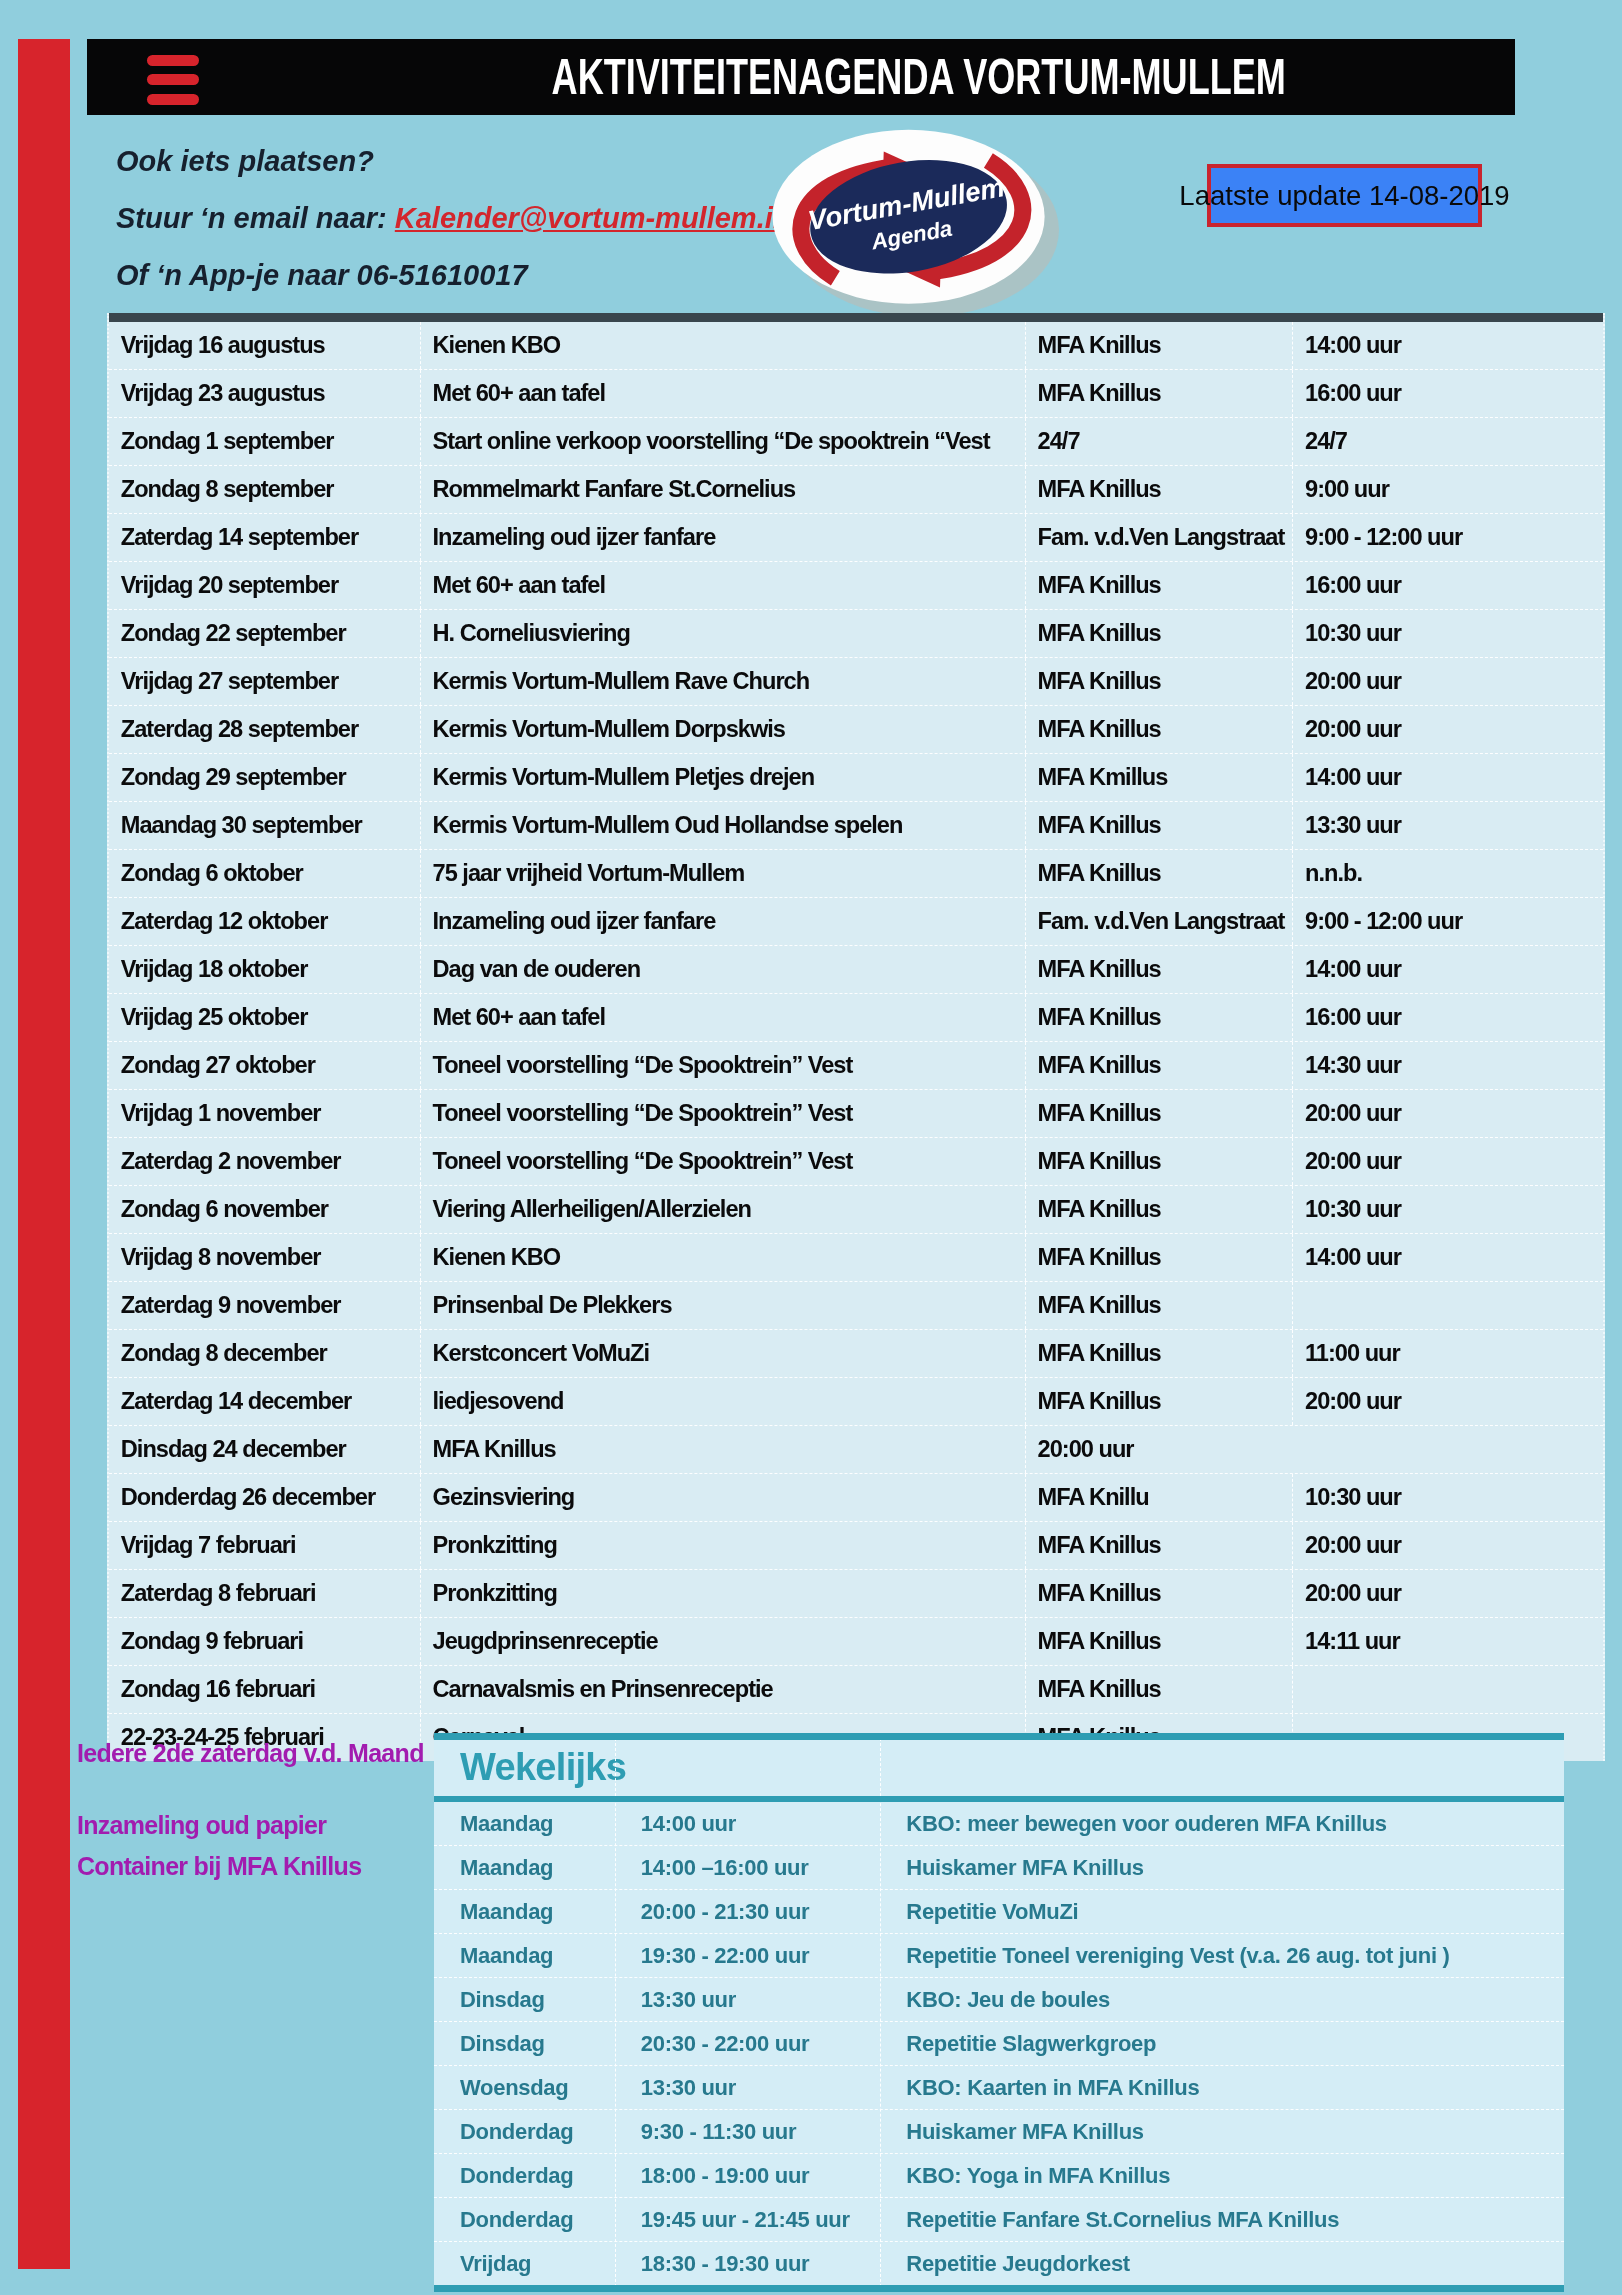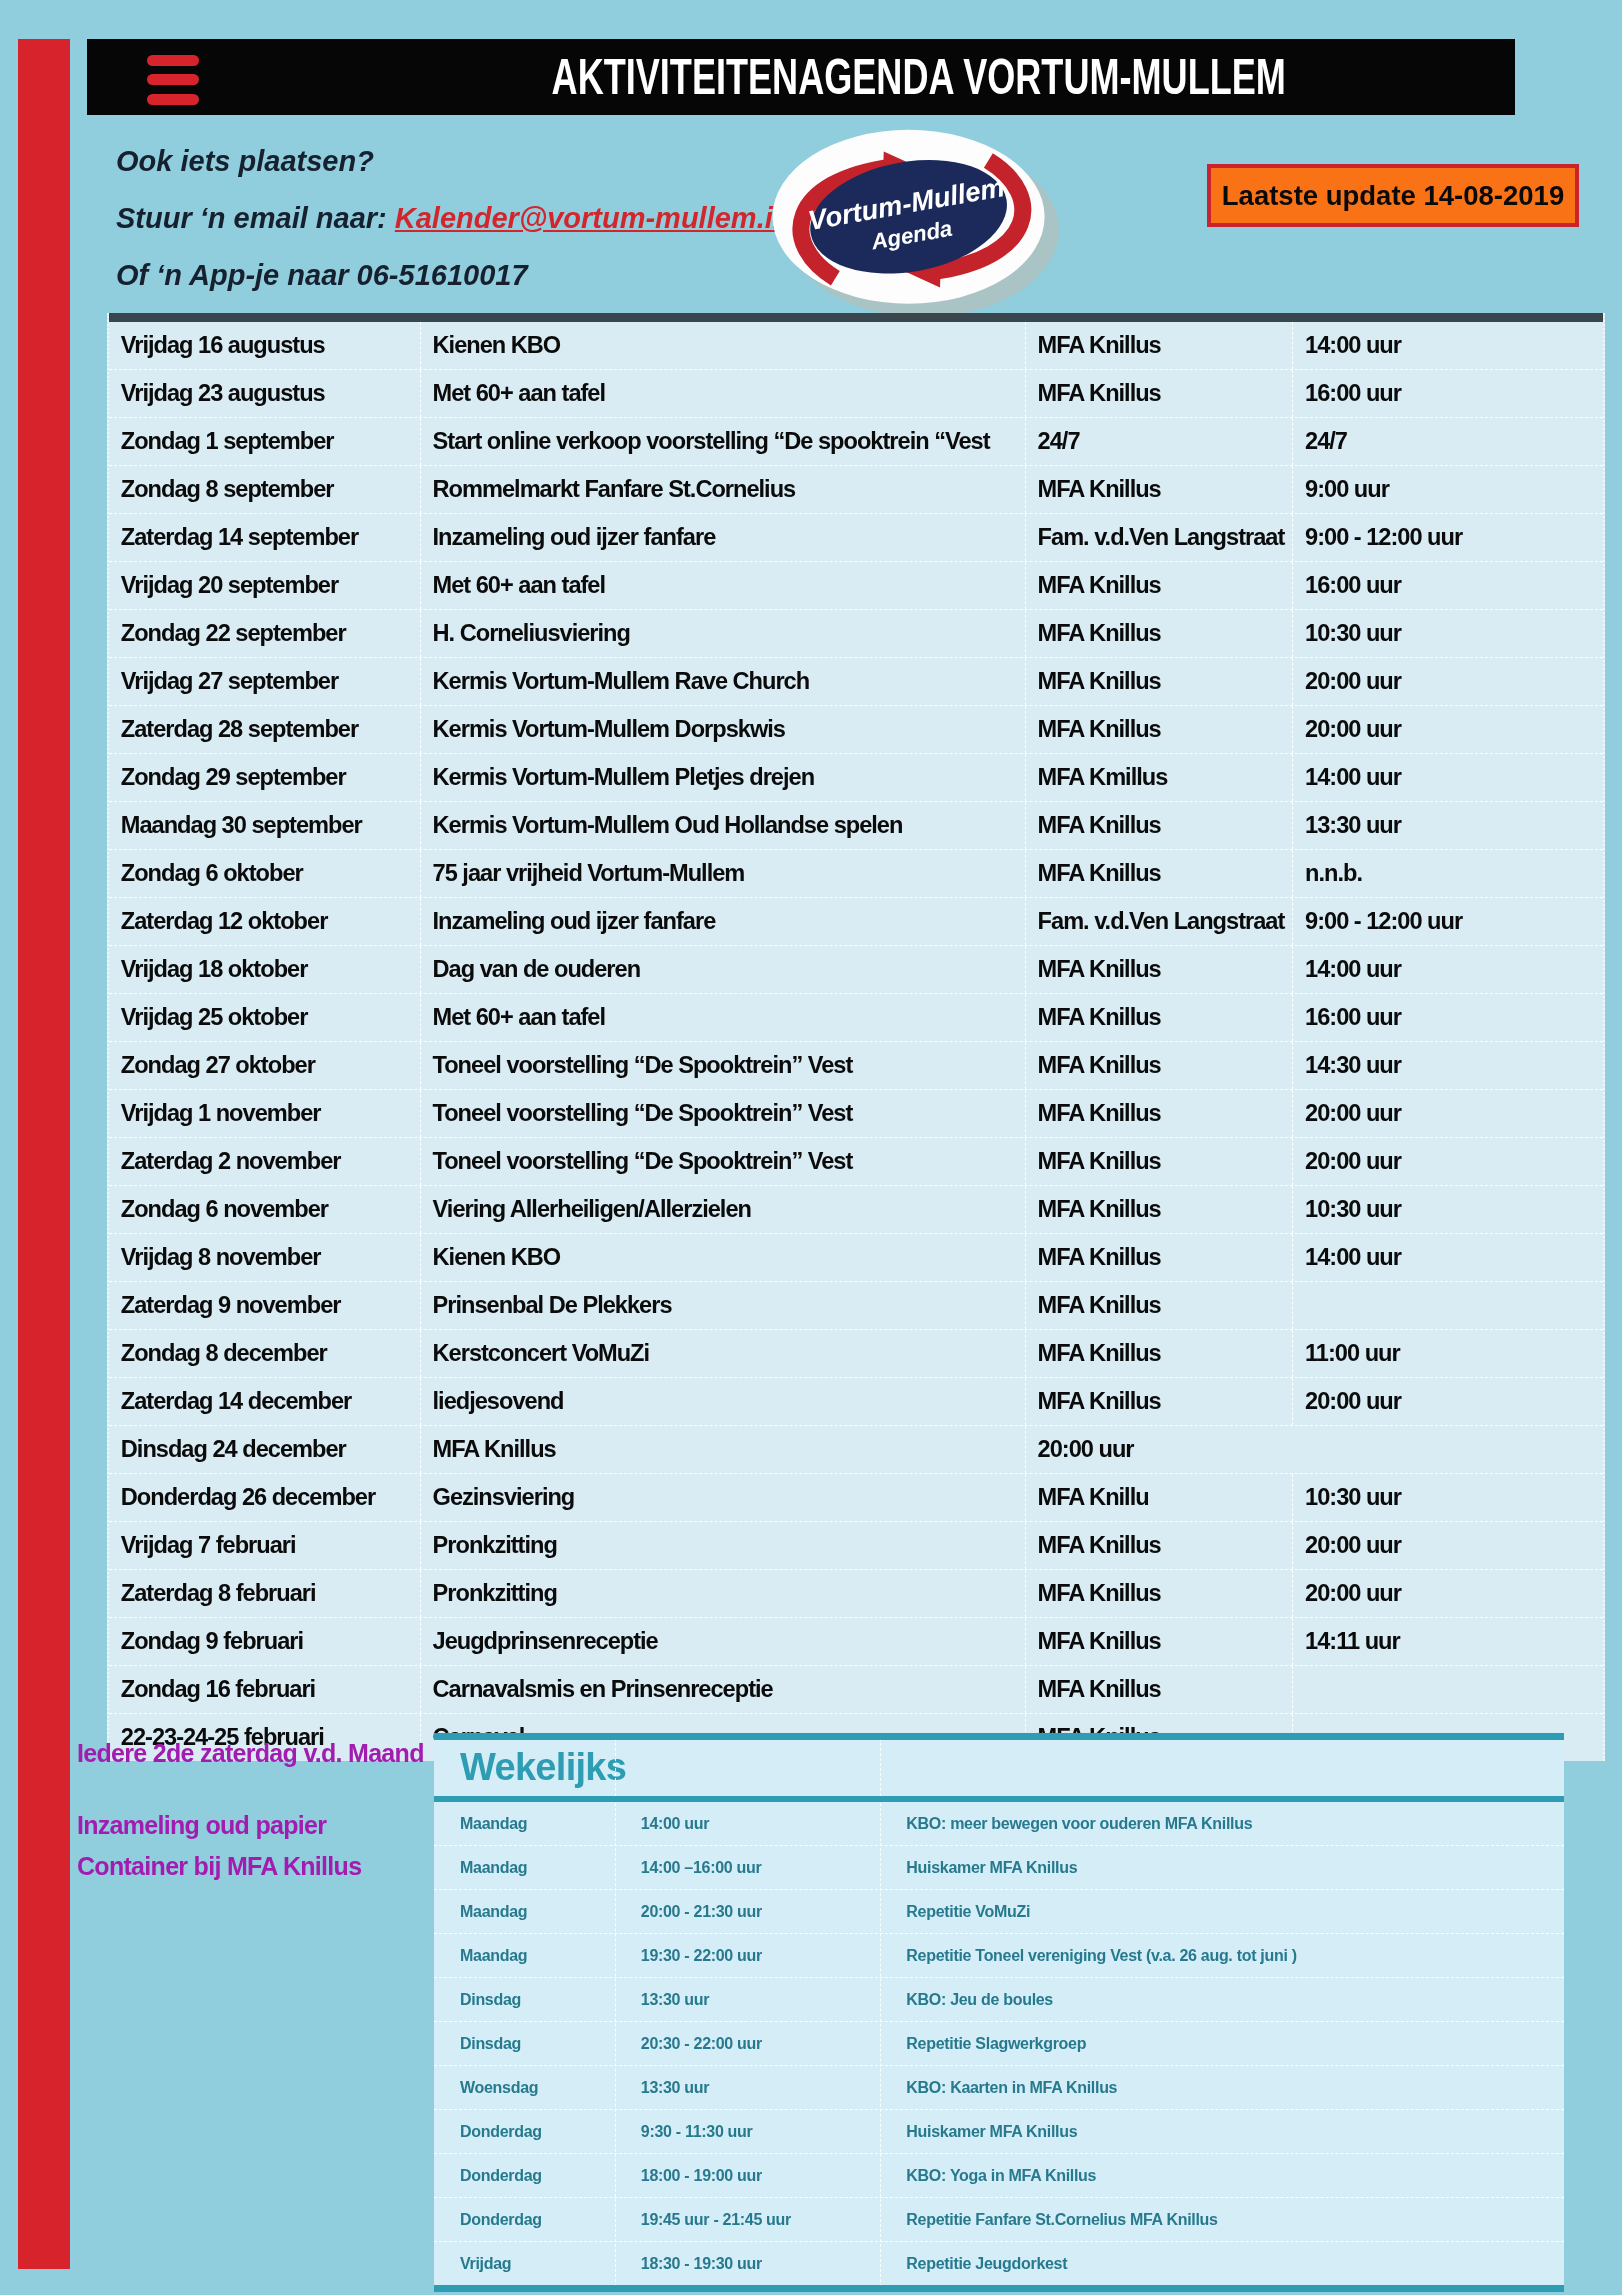--- a/index.html
+++ b/index.html
@@ -20,23 +20,23 @@
   .intro-line{position:absolute;left:116px;color:#16202e;font-weight:bold;font-style:italic;font-size:29px;white-space:nowrap;}
   .intro-1{top:145px;}
   .intro-2{top:202px;}
   .intro-3{top:259px;}
   .email-link{color:#d3262c;text-decoration:underline;cursor:pointer;}
 
   
   .logo{position:absolute;left:758px;top:120px;width:311px;height:206px;}
 
   
-  .update-badge{position:absolute;left:1207px;top:164px;width:372px;height:63px;background:#f97316;
+  .update-badge{position:absolute;left:1207px;top:164px;width:275px;height:63px;background:#3b82f6;
     border:4.6px solid #c9242e;box-sizing:border-box;display:flex;align-items:center;justify-content:center;
-    color:#0a0a0a;font-weight:bold;font-size:27.5px;white-space:nowrap;}
+    color:#0a0a0a;font-weight:normal;font-size:27.5px;white-space:nowrap;}
 
   
   .agenda-table{position:absolute;left:107px;top:313px;width:1498px;background:#d9ecf3;
     border-right:2px dotted #eef8fb;border-left:2px dotted #eef8fb;box-sizing:border-box;}
   .agenda-top-bar{height:8.5px;background:#39464d;}
   .arow{display:grid;grid-template-columns:20.8% 40.5% 17.9% 20.8%;height:47px;}
   .agenda-body .arow:not(:first-child){border-top:1.3px dashed rgba(255,255,255,0.95);}
   .acell{display:flex;align-items:center;padding-left:11.8px;box-sizing:border-box;
     font-weight:bold;font-size:23.6px;letter-spacing:-1px;color:#0b0b0c;white-space:nowrap;overflow:hidden;}
   .acell.ci1,.acell.ci2,.acell.ci3{border-left:1.3px dashed rgba(255,255,255,0.95);}
@@ -48,21 +48,21 @@
   .note-3{top:1852px;}
 
   
   .weekly-panel{position:absolute;left:434px;top:1733px;width:1130px;background:#d4edf6;text-align:center;}
   .wbar{height:6.5px;background:#2e9db3;position:relative;z-index:2;}
   .weekly-header{height:56px;display:flex;align-items:center;padding-left:26px;}
   .weekly-title{color:#2e9db3;font-size:38px;font-weight:900;letter-spacing:-0.7px;}
   .wrow{display:grid;grid-template-columns:16% 23.5% 60.5%;height:43px;}
   .weekly-body .wrow:not(:first-child){border-top:1.3px dashed rgba(255,255,255,0.95);}
   .wcell{display:flex;align-items:center;padding-left:26px;box-sizing:border-box;
-    color:#27798e;font-weight:bold;font-size:16px;letter-spacing:-0.3px;white-space:nowrap;overflow:hidden;}
+    color:#27798e;font-weight:bold;font-size:22px;letter-spacing:-0.3px;white-space:nowrap;overflow:hidden;}
   .wvline{position:absolute;top:0;bottom:0;border-left:1.3px dashed rgba(255,255,255,0.95);z-index:1;}
   .wvline.v1{left:16%;}
   .wvline.v2{left:39.5%;}
 </style>
 </head>
 <body>
 
 <div class="page">
 
   <div class="red-stripe"></div>

